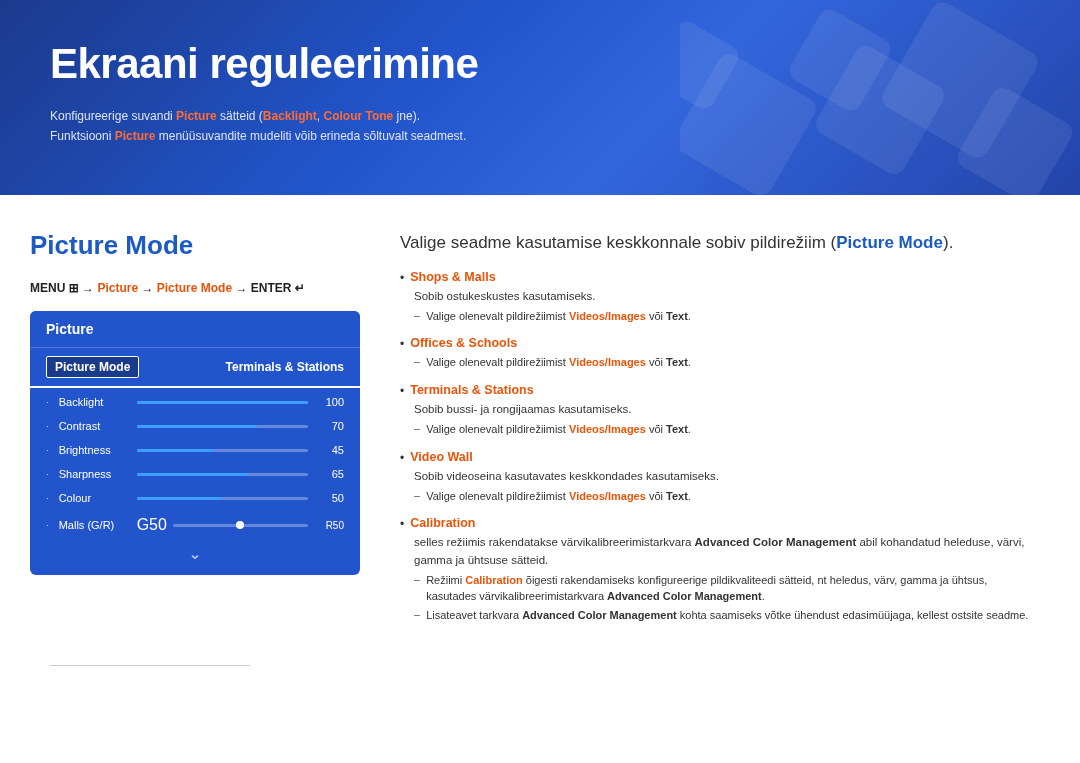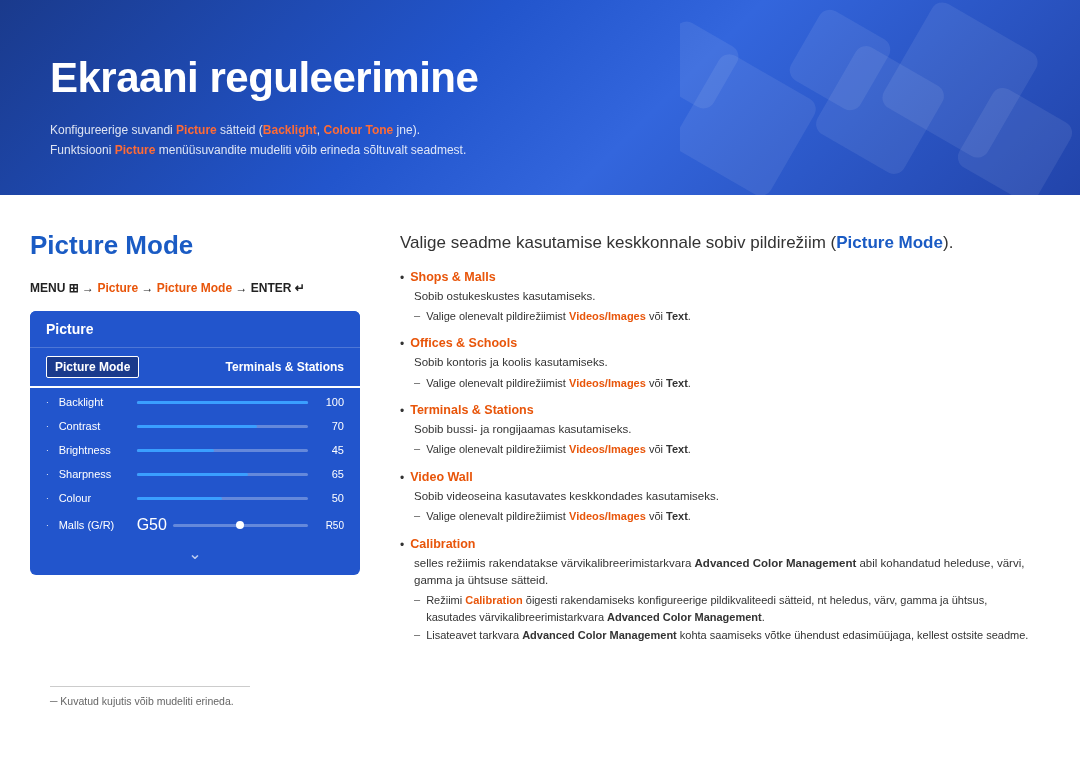--- a/index.html
+++ b/index.html
@@ -37,21 +37,20 @@
     .hex4 { width: 80px; height: 80px; right: 200px; top: 20px; }
     .hex5 { width: 110px; height: 110px; right: 280px; top: 70px; }
     .hex6 { width: 70px; height: 70px; right: 350px; top: 30px; }
 
     .header-title {
       color: #fff;
       font-size: 42px;
       font-weight: 800;
       margin-bottom: 18px;
       letter-spacing: -0.5px;
-      margin-top: 14px;
     }
     .header-desc {
       color: rgba(255,255,255,0.85);
       font-size: 12px;
       line-height: 1.7;
       margin-top: 8px;
     }
     .header-desc .highlight-orange { color: #ff6b35; font-weight: 600; }
 
     
@@ -386,21 +385,20 @@
         <span class="sub-text">
           Valige olenevalt pildirežiimist <strong class="orange">Videos/Images</strong> või <strong>Text</strong>.
         </span>
       </div>
     </li>
         <li class="bullet-item">
     <div class="bullet-header">
       <span class="bullet-dot">•</span>
       <span class="bullet-title">Offices &amp; Schools</span>
     </div>
-  <p class="bullet-desc">Sobib kontoris ja koolis kasutamiseks.</p>
       <div class="sub-bullet">
         <span class="sub-dash">–</span>
         <span class="sub-text">
           Valige olenevalt pildirežiimist <strong class="orange">Videos/Images</strong> või <strong>Text</strong>.
         </span>
       </div>
     </li>
         <li class="bullet-item">
     <div class="bullet-header">
       <span class="bullet-dot">•</span>
@@ -442,14 +440,13 @@
           <span class="sub-dash">–</span>
           <span class="sub-text">Lisateavet tarkvara <strong>Advanced Color Management</strong> kohta saamiseks võtke ühendust edasimüüjaga, kellest ostsite seadme.</span>
         </div>
       </li>
       </ul>
   </div>
 </div>
 
 <div style="padding: 0 50px;">
   <hr style="border:none; border-top: 1px solid #ccc; margin-bottom: 8px; width: 200px; margin-left: 0;">
-  <p class="footer-note-text">Kuvatud kujutis võib mudeliti erineda.</p>
 </div>
 
 </body></html>

